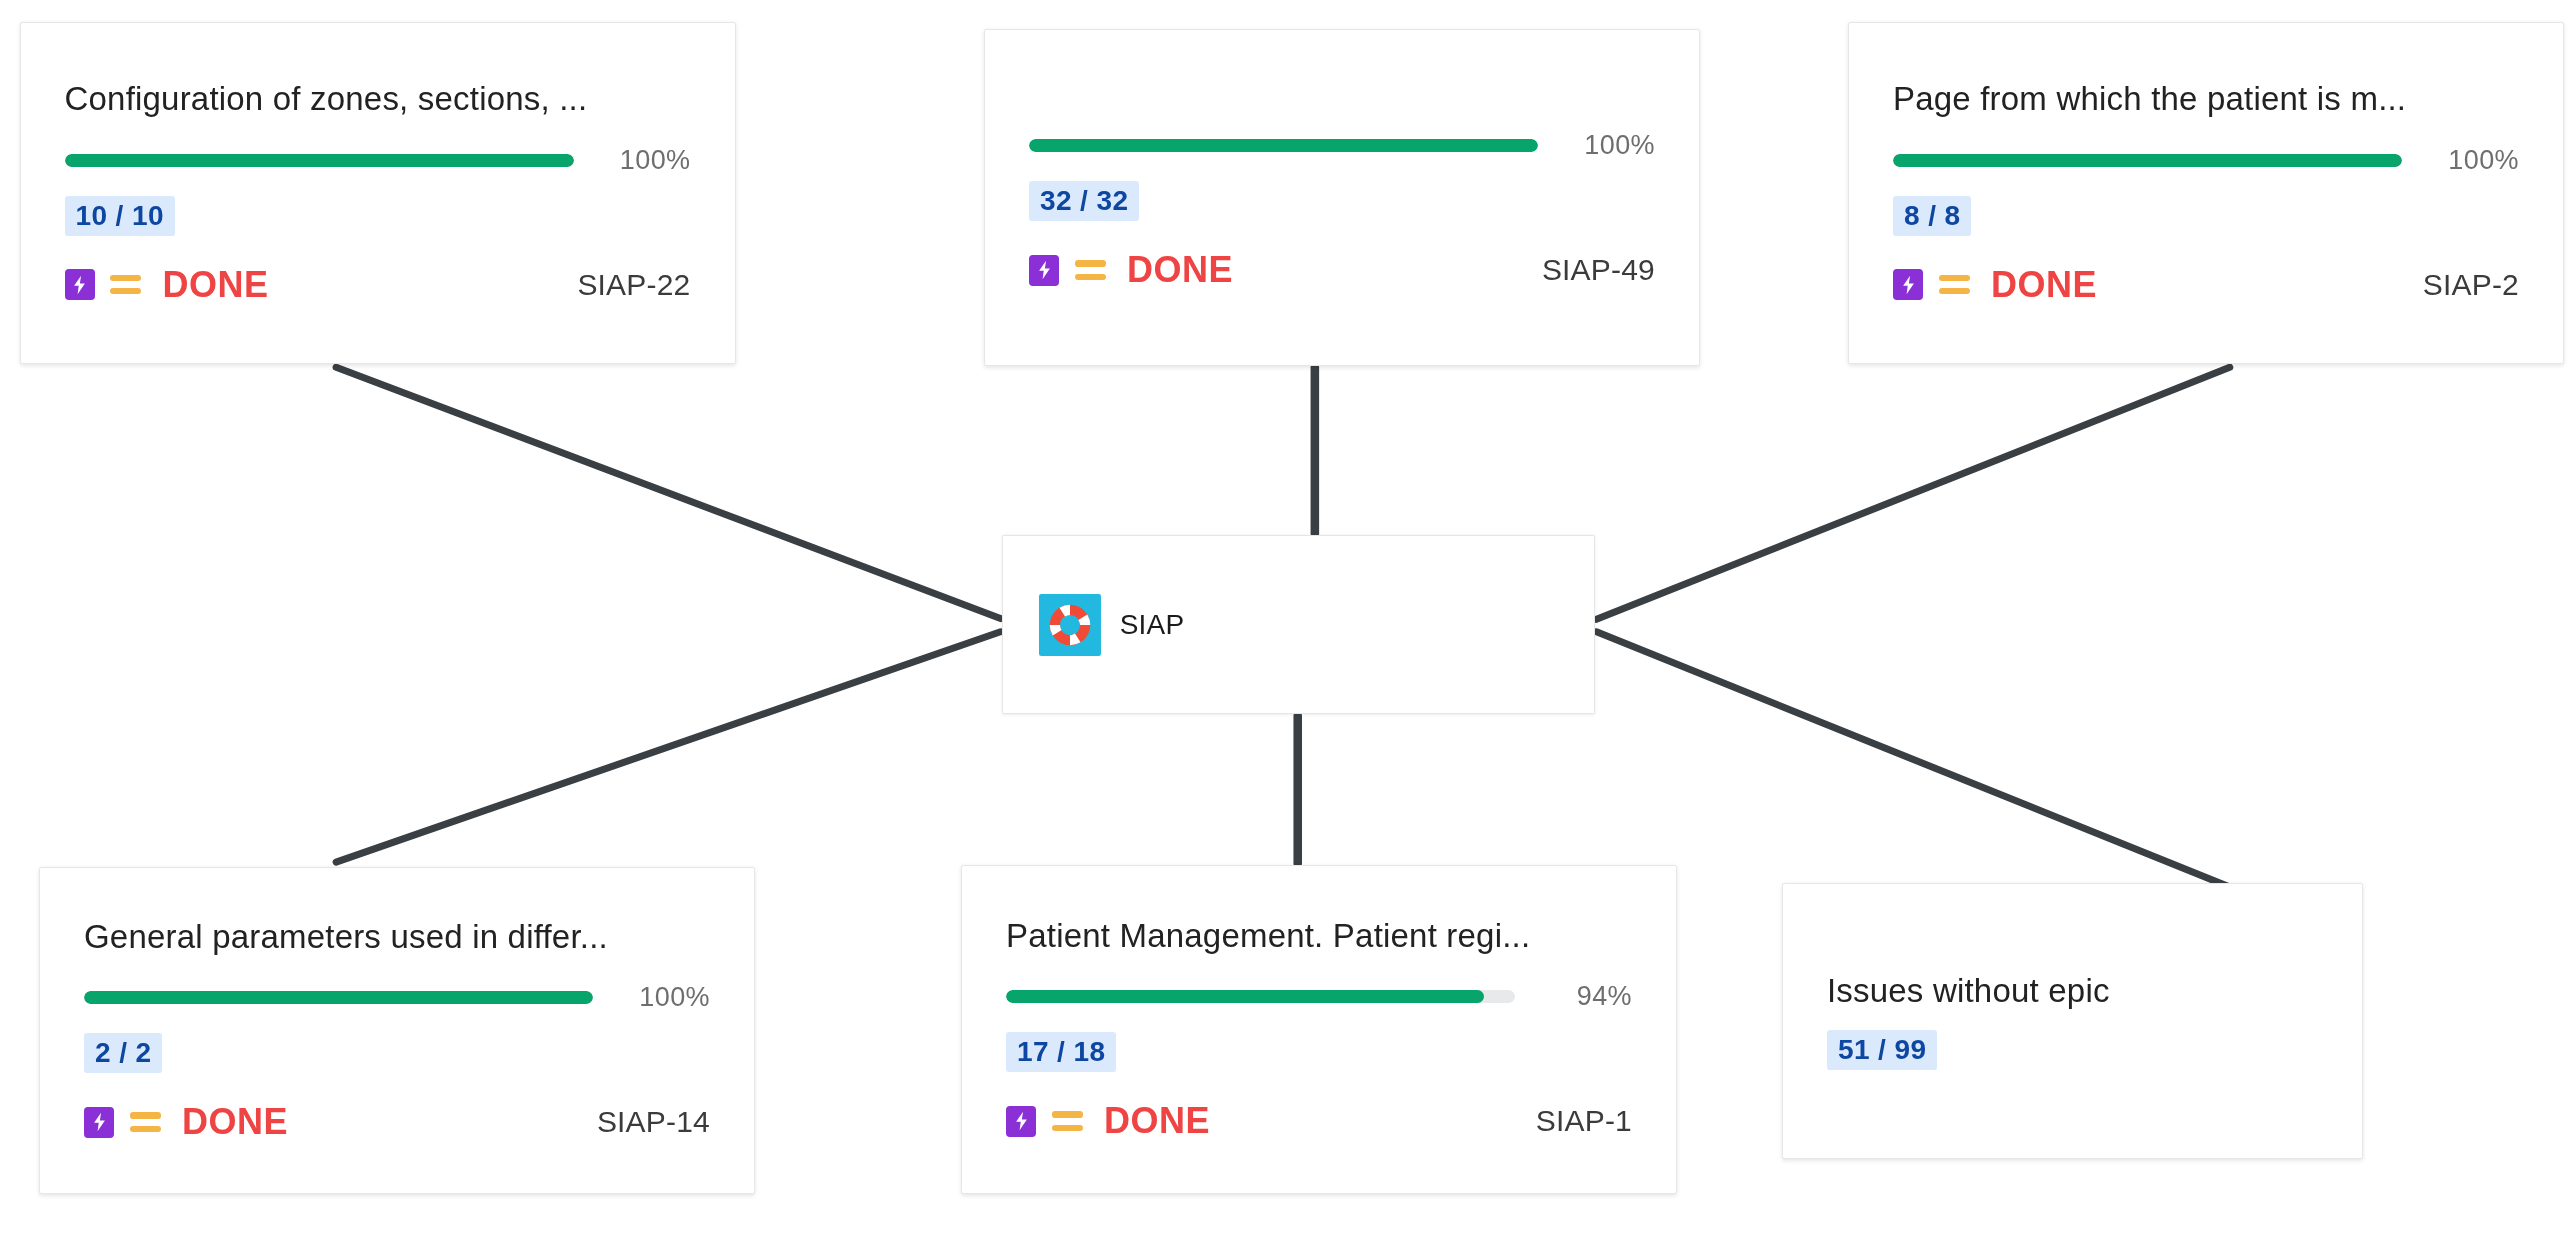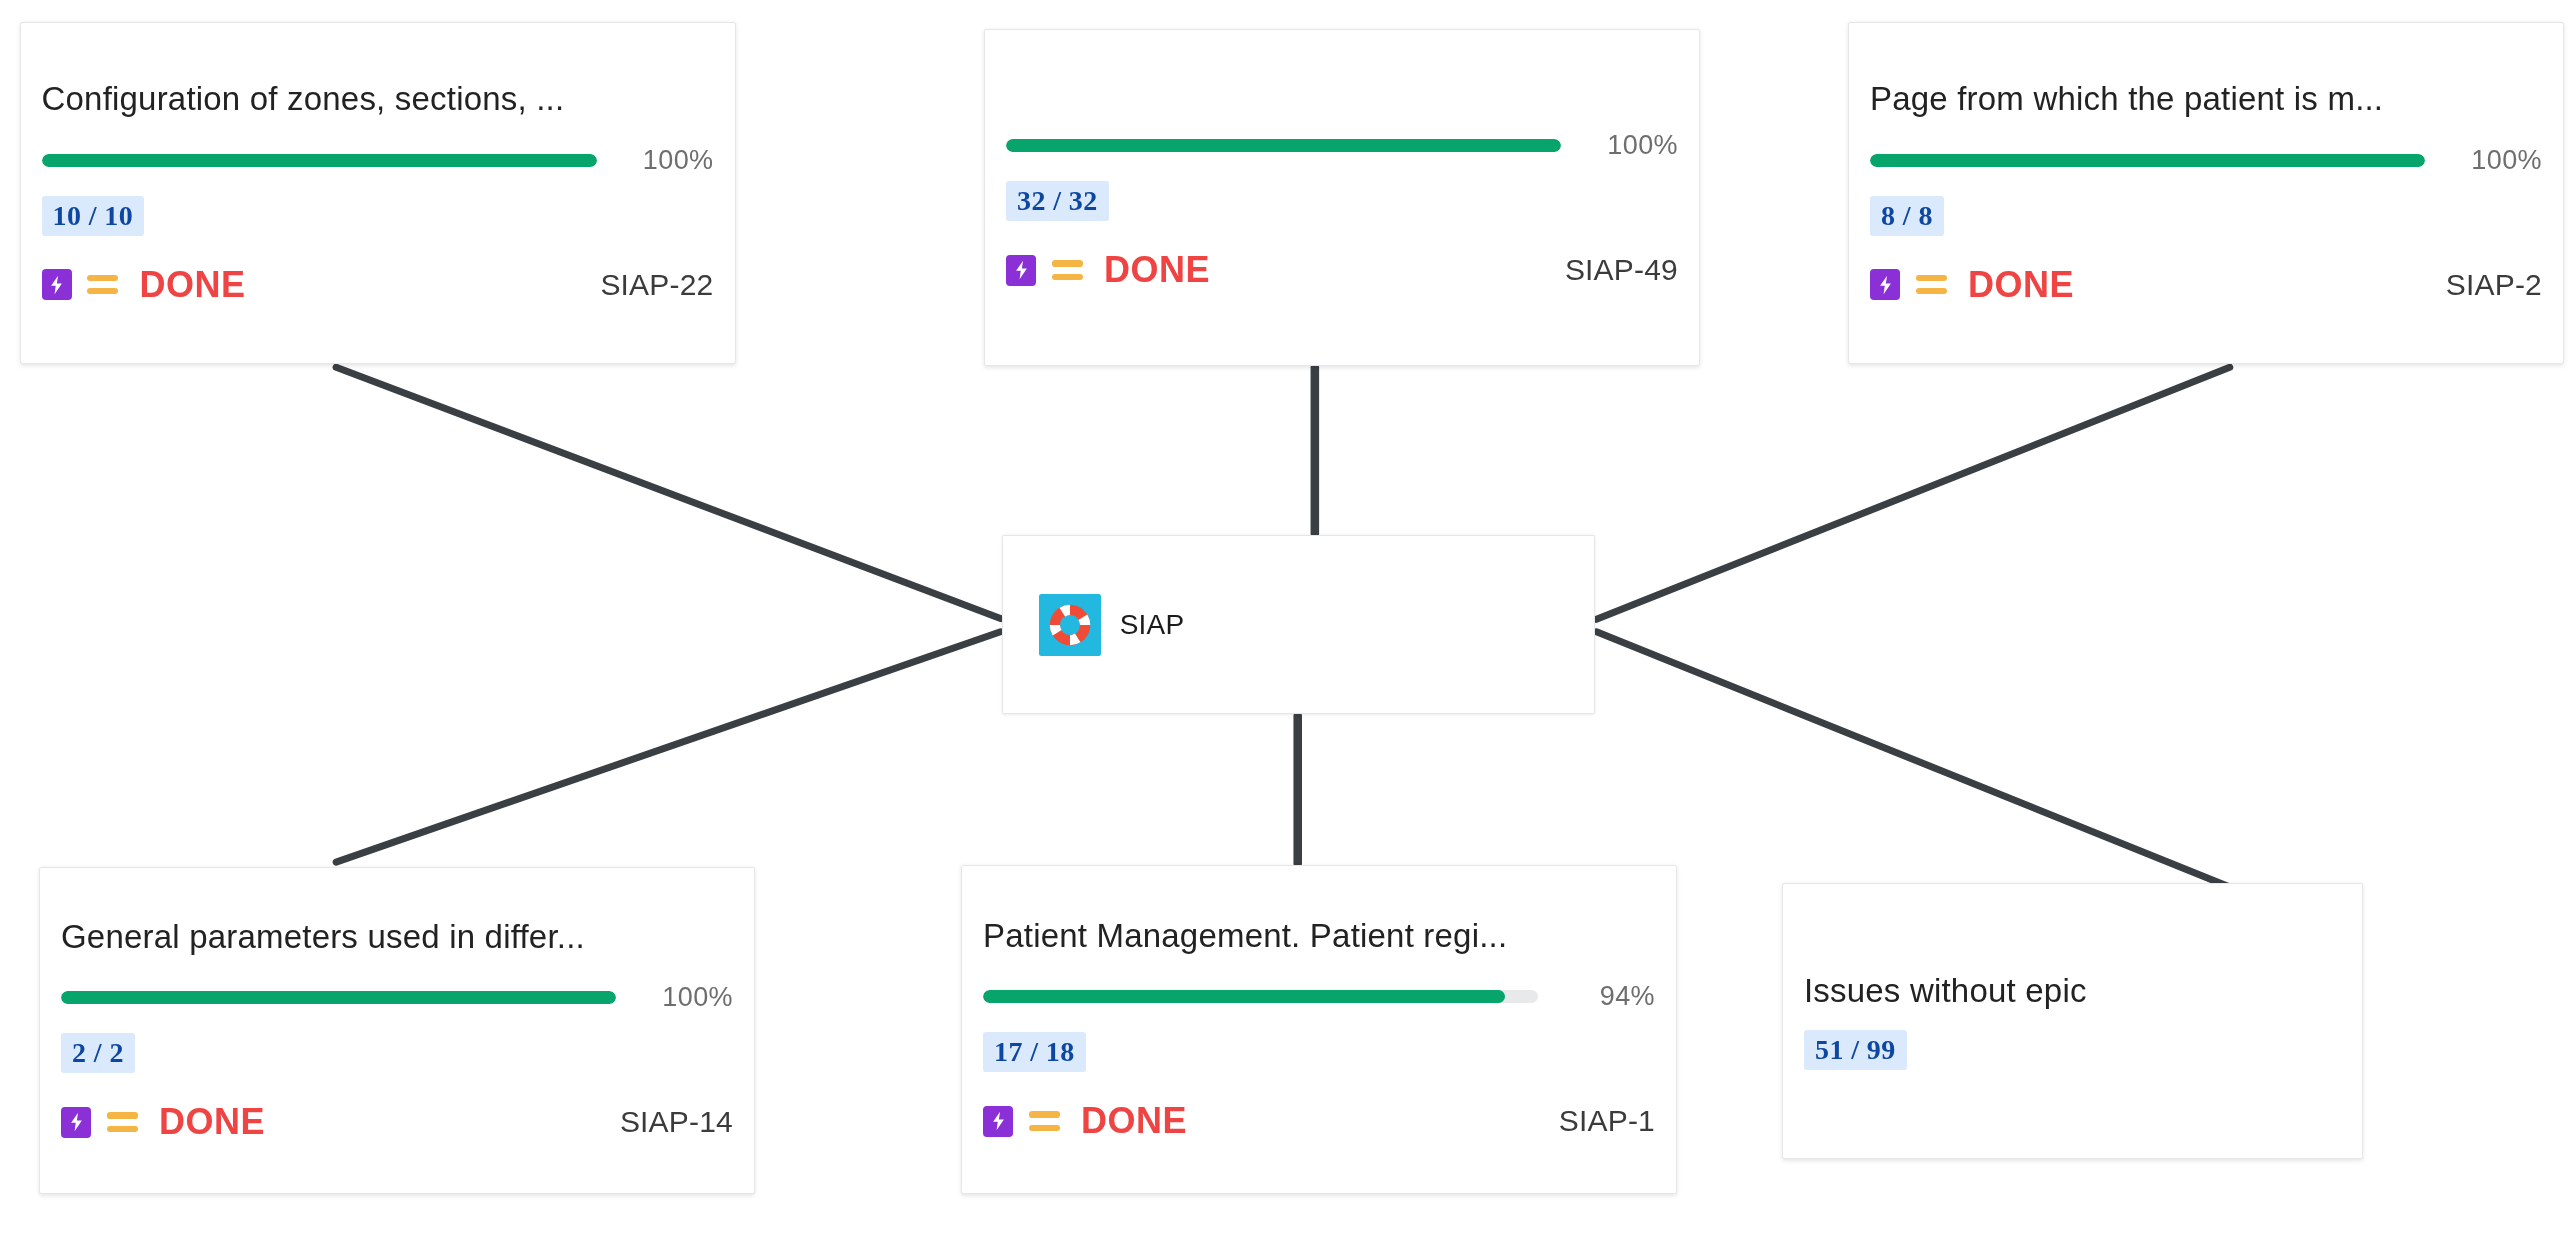--- a/index.html
+++ b/index.html
@@ -31,21 +31,21 @@
     background: #ffffff;
     border: 1.6px solid #e6e6e6;
     border-radius: 2.3px;
     box-shadow: 0 1.6px 4.7px rgba(0,0,0,0.10);
     box-sizing: border-box;
     display: flex;
     flex-direction: column;
     justify-content: center;
   }
   .card-inner {
-    padding: 0 21px;
+    padding: 0 44px;
     display: flex;
     flex-direction: column;
   }
 
   .card-title {
     font-size: 33px;
     color: #222222;
     line-height: 1.15;
     white-space: nowrap;
     overflow: hidden;
@@ -72,21 +72,21 @@
   }
   .progress-pct {
     flex: 0 0 auto;
     width: 117px;
     text-align: right;
     font-size: 27px;
     color: #6e6e6e;
     letter-spacing: 0.4px;
   }
 
-  .count-row { margin-top: 20px; font-family: Liberation Serif, serif; }
+  .count-row { margin-top: 20px; }
   .count-badge {
     display: inline-block;
     background: #dae9fb;
     color: #0d47a1;
     font-size: 28px;
     font-weight: 700;
     padding: 3.9px 11px;
     border-radius: 3.1px;
     letter-spacing: 0.4px;
   }

